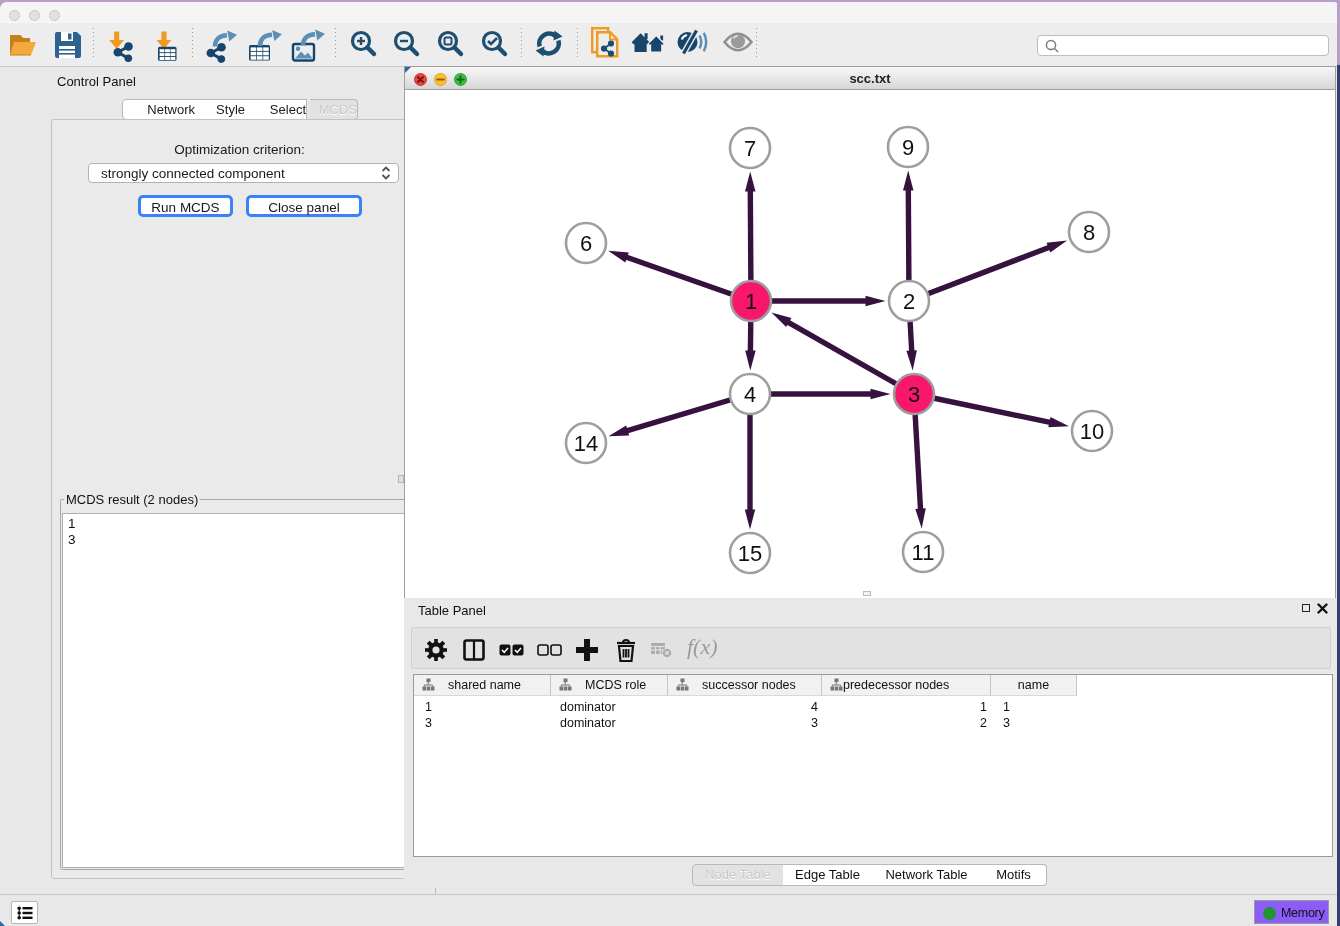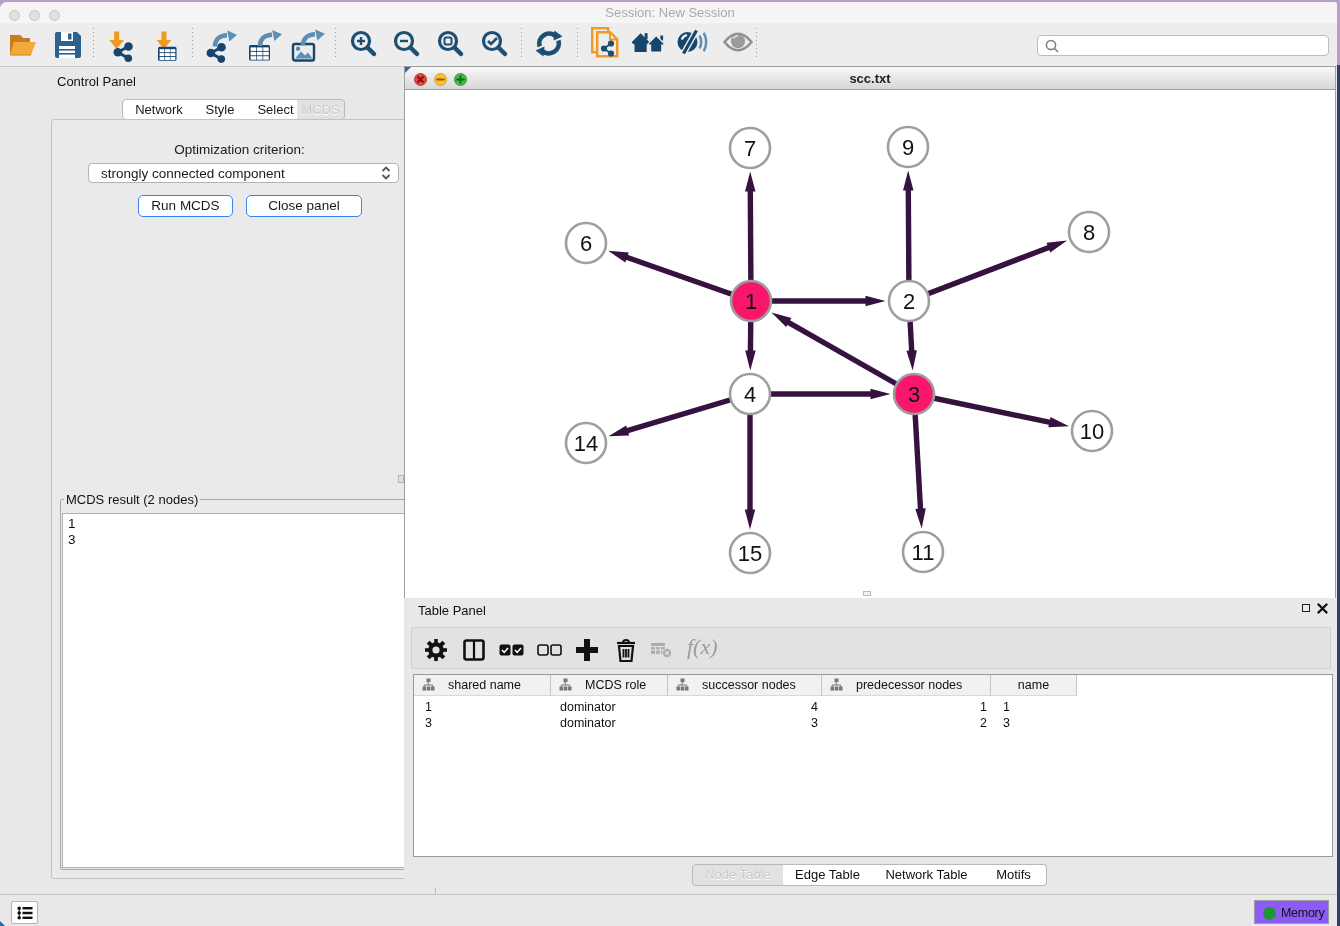--- a/index.html
+++ b/index.html
@@ -18,24 +18,24 @@
  background-size:1px 4px;background-repeat:repeat-y;}
 .ticon{position:absolute;top:5px;}
 #searchbox{position:absolute;left:1037px;top:12px;width:292px;height:21px;background:#fff;
  border:1px solid #bdbdbd;border-radius:4px;}
 
 #cpanel{position:absolute;left:0;top:65px;width:393px;height:827px;background:#e9e8e9;
  border-right:1px solid #bcbcbc;margin-left:43px;}
 .paneltitle{font-size:13px;color:#111;}
 .sqicon{position:absolute;width:8px;height:8px;border:1.6px solid #222;}
 .tab{position:absolute;top:0;height:21px;background:#fff;border:1px solid #b9b9b9;
- font-size:13px;color:#1a1a1a;text-align:center;line-height:19px;}
+ font-size:13px;color:#1a1a1a;text-align:right;line-height:19px;}
 #innerpanel{position:absolute;left:8px;top:52px;width:377px;height:760px;
  border:1px solid #c2c2c2;border-radius:3px;background:#ebeaeb;}
-.btn{position:absolute;background:#fff;border:1px solid #3b82f6;border-radius:5px;
+.btn{position:absolute;background:#fff;border:3px solid #3b82f6;border-radius:5px;
  font-size:13.5px;color:#1a1a1a;text-align:center;}
 
 #netwin{position:absolute;left:404px;top:64px;width:932px;height:668px;
  border:1px solid #9f9f9f;border-bottom:none;background:#fff;}
 #nettitle{position:absolute;left:0;top:0;width:100%;height:23px;
  background:linear-gradient(#f8f8f8,#d8d7d8);border-bottom:1px solid #9f9f9f;}
 .tl2{position:absolute;top:6px;width:13px;height:13px;border-radius:50%;text-align:center;}
 
 #tpanel{position:absolute;left:404px;top:596px;width:932px;height:290px;background:#e9e8e9;}
 #ttoolbar{position:absolute;left:7px;top:29px;width:920px;height:42px;background:#e3e2e3;
@@ -50,21 +50,20 @@
 #statusbar{position:absolute;left:0;top:892px;width:1340px;height:34px;background:#e9e8e9;
  border-top:1px solid #c4c4c4;}
 text{font-family:"Liberation Sans",sans-serif;}
 </style></head>
 <body>
 <div id="win">
     <div id="titlebar">
 <div class="tl" style="left:9px"></div>
       <div class="tl" style="left:29px"></div>
       <div class="tl" style="left:49px"></div>
-<div id="wtitle">Session: New Session</div>
     </div>
     <div id="toolbar">
       <svg class="ticon" style="left:7px;top:6px" width="32" height="32" viewBox="0 0 32 32">
 <path d="M3,6 h10 l3,3 h7 v5 h-20 Z" fill="#b96f14"></path>
 <path d="M3,6 h10 l3,3 h7 v17 h-20 Z" fill="#c87d1e"></path>
 <path d="M7,13 h22 l-5,13 h-21 Z" fill="#f3a93c"></path>
 <path d="M3,26 h21" stroke="#c87d1e" stroke-width="1"></path>
       </svg>
       <svg class="ticon" style="left:53px;top:7px" width="30" height="30" viewBox="0 0 30 30">
 <path d="M2,4 q0-2 2-2 h20 l4,4 v20 q0,2 -2,2 h-22 q-2,0 -2-2 Z" fill="#2d6290"></path>
@@ -217,21 +216,21 @@
 <div id="cpanel">
  <div class="paneltitle" style="position:absolute;left:14px;top:7px">Control Panel</div>
  <div class="sqicon" style="left:361px;top:9px"></div>
  <svg style="position:absolute;left:376px;top:8px" width="11" height="11" viewBox="0 0 11 11">
    <path d="M1.5,1.5 L9.5,9.5 M9.5,1.5 L1.5,9.5" stroke="#111" stroke-width="2.4" stroke-linecap="round"></path>
       </svg>
  <div style="position:absolute;left:0;top:32px;width:100%">
    <div class="tab" style="left:79px;width:74px;border-radius:4px 0 0 4px;">Network</div>
    <div class="tab" style="left:152px;width:51px;border-left:none;">Style</div>
    <div class="tab" style="left:202px;width:62px;border-left:none;">Select</div>
-   <div class="tab" style="left:254px;width:48px;border-left:none;border-radius:0 4px 4px 0;background:#e3e2e3;color:#c9c9c9;text-shadow:0 1px 0 #fff;">MCDS</div>
+   <div class="tab" style="left:267px;width:48px;border-left:none;border-radius:0 4px 4px 0;background:#e3e2e3;color:#c9c9c9;text-shadow:0 1px 0 #fff;">MCDS</div>
  </div>
  <div id="innerpanel">
   <div style="position:absolute;left:0;top:22px;width:100%;text-align:center;font-size:13.5px;color:#1a1a1a;">Optimization criterion:</div>
   <div style="position:absolute;left:36px;top:43px;width:311px;height:20px;background:#fff;border:1px solid #b3b3b3;border-radius:4px;">
     <div style="position:absolute;left:12px;top:1px;font-size:13.5px;color:#1a1a1a;line-height:17px;">strongly connected component</div>
     <svg style="position:absolute;right:6px;top:2px" width="12" height="14" viewBox="0 0 12 14">
       <path d="M2.5,5 L6,1.5 L9.5,5" fill="none" stroke="#555" stroke-width="1.8"></path>
       <path d="M2.5,9 L6,12.5 L9.5,9" fill="none" stroke="#555" stroke-width="1.8"></path>
           </svg>
   </div>
@@ -415,21 +414,21 @@
 </g>
           </svg><span style="margin-left:13px">successor nodes</span></div>
         <div class="th" style="left:408px;width:169px;padding-left:8px;line-height:21px;"><svg width="13" height="13" viewBox="0 0 13 13" style="vertical-align:-2px">
             <g fill="#777">
 <rect x="4.5" y="0.5" width="4" height="3.6"></rect>
 <rect x="0.5" y="8.5" width="3.6" height="4"></rect>
               <rect x="4.7" y="8.5" width="3.6" height="4"></rect>
               <rect x="8.9" y="8.5" width="3.6" height="4"></rect>
 <path d="M6.2,4 v3 M2.3,8.5 v-1.5 h8.4 v1.5" fill="none" stroke="#777" stroke-width="1"></path>
 </g>
-          </svg><span style="margin-left:13px">predecessor nodes</span></div>
+          </svg><span style="">predecessor nodes</span></div>
         <div class="th" style="left:577px;width:86px;padding-left:0px;line-height:21px;">
           <span style="display:block;text-align:center;">name</span>
         </div>
 <div class="td" style="left:11px;top:24px;">1</div>
 <div class="td" style="left:146px;top:24px;">dominator</div>
 <div class="td" style="left:254px;top:24px;width:150px;text-align:right;">4</div>
 <div class="td" style="left:408px;top:24px;width:165px;text-align:right;">1</div>
 <div class="td" style="left:589px;top:24px;">1</div>
 <div class="td" style="left:11px;top:40px;">3</div>
 <div class="td" style="left:146px;top:40px;">dominator</div>

